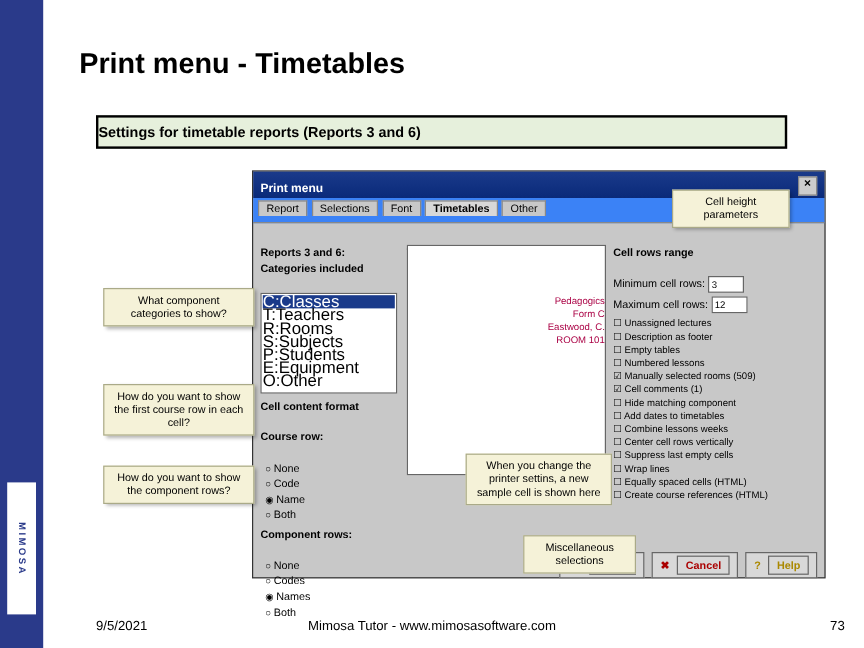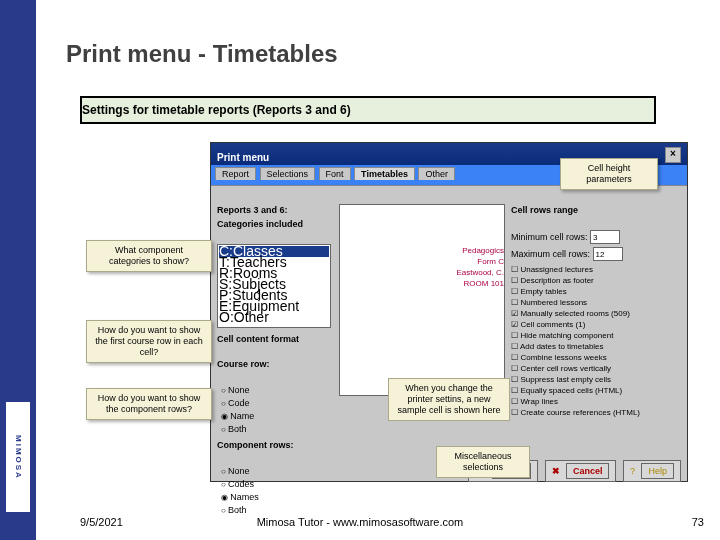--- a/index.html
+++ b/index.html
@@ -1,19 +1,19 @@
 <!DOCTYPE html>
 <html><head>
 <meta charset="utf-8">
 <style>
 html,body{margin:0;padding:0;font-family:Arial,Helvetica,sans-serif;background:#fff;width:720px;height:540px;overflow:hidden}
 .slide{position:relative;width:720px;height:540px}
 .leftbar{position:absolute;left:0;top:0;width:36px;height:540px;background:#2a3a8a}
 .logo{position:absolute;left:6px;bottom:28px;width:24px;height:110px;background:#fff;font-size:8px;color:#2a3a8a;writing-mode:vertical-rl;text-align:center;line-height:24px;letter-spacing:2px;font-weight:bold}
-.title{position:absolute;left:66px;top:40px;font-size:24px;font-weight:bold;color:#404040}
+.title{position:absolute;left:66px;top:40px;font-size:24px;font-weight:bold;color:#000000}
 .subtitle-box{position:absolute;left:80px;top:96px;width:572px;height:24px;border:2px solid #000;background:#e6f0dc;font-size:12px;font-weight:bold;line-height:24px}
 .screenshot{position:absolute;left:210px;top:142px;width:476px;height:338px;background:#c8c8c8;border:1px solid #333}
 .titlebar{height:18px;background:linear-gradient(#1a3a8a,#0a2a7a);color:#fff;font-size:10px;padding:2px 6px;font-weight:bold;display:flex;justify-content:space-between;align-items:flex-end}
 .titlebar .xbtn{width:14px;height:14px;background:#ccc;color:#000;text-align:center;line-height:12px;font-size:10px;border:1px solid #888}
 .tabs{height:18px;background:#3b82f6;font-size:9px;padding:2px 4px 0;border-bottom:1px solid #888}
 .tab{display:inline-block;padding:1px 6px;border:1px solid #888;border-bottom:none;margin-right:1px;background:#c8c8c8}
 .tab.active{background:#d8d8d8;font-weight:bold}
 .panel{padding:4px 6px;font-size:9px;position:relative;height:294px}
 .section-label{font-size:9px;font-weight:bold;margin:15px 0}
 .listbox{width:110px;height:80px;background:#fff;border:1px solid #666;font-size:14px;padding:1px;line-height:11px;overflow:hidden}
@@ -112,30 +112,30 @@
           <div>Description as footer</div>
           <div>Empty tables</div>
           <div>Numbered lessons</div>
           <div class="chk">Manually selected rooms (509)</div>
           <div class="chk">Cell comments (1)</div>
           <div>Hide matching component</div>
           <div>Add dates to timetables</div>
           <div>Combine lessons weeks</div>
           <div>Center cell rows vertically</div>
           <div>Suppress last empty cells</div>
+          <div>Wrap lines</div>
           <div>Equally spaced cells (HTML)</div>
-          <div>Wrap lines</div>
           <div>Create course references (HTML)</div>
         </div>
       </div>
 
       <div class="btns">
         <span style="color:#1a3a8a;font-weight:bold">🌐 <span>HTML</span></span>
         <span style="color:#a00;font-weight:bold">✖ <span>Cancel</span></span>
-        <span style="color:#a80;font-weight:normal">? <span>Help</span></span>
+        <span style="color:#a80;font-weight:bold">? <span>Help</span></span>
       </div>
     </div>
   </div>
 
   <div class="callout" style="left:388px;top:378px;width:108px">When you change the printer settins, a new sample cell is shown here</div>
   <div class="callout" style="left:436px;top:446px;width:80px">Miscellaneous selections</div>
 
   <div class="footer-date">9/5/2021</div>
   <div class="footer-center">Mimosa Tutor - www.mimosasoftware.com</div>
   <div class="footer-num">73</div>

